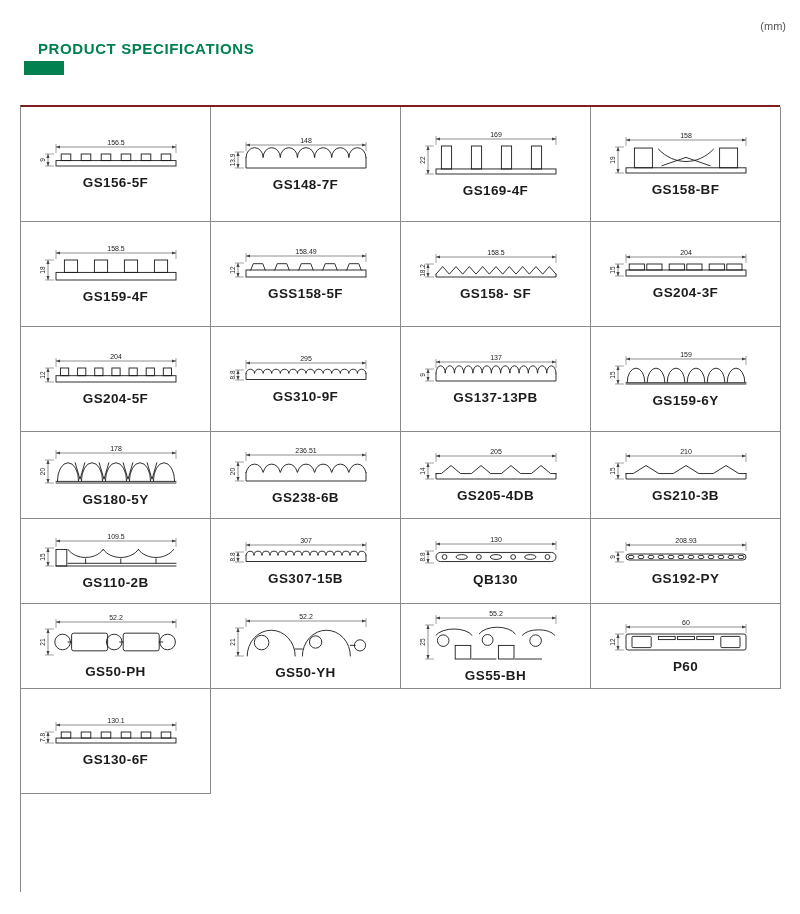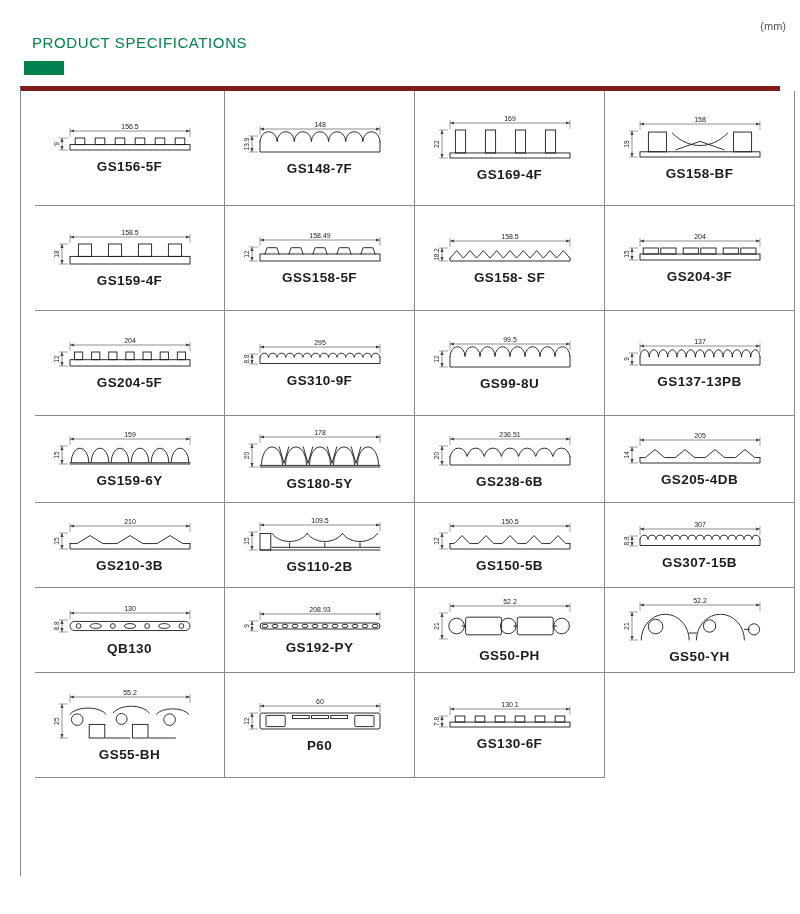--- a/index.html
+++ b/index.html
@@ -1,23 +1,23 @@
 <!DOCTYPE html>
 <html style="--accent: #00814F;"><head>
 <meta charset="utf-8">
 <style>
   html,body{margin:0;padding:0;background:#ffffff;font-family:"Liberation Sans",sans-serif;}
   .page{position:relative;width:800px;height:914px;background:#fff;overflow:hidden;}
   .header{position:absolute;top:26px;left:24px;right:14px;}
-  .title{margin:8px;font-size:15px;font-weight:normal;letter-spacing:.6px;color:var(--accent,#00814F);}
+  .title{margin:14px;font-size:15px;font-weight:bold;letter-spacing:.6px;color:var(--accent,#00814F);}
   .unit{position:absolute;right:0;top:-6px;font-size:11px;color:#555;font-weight:normal;margin-left:31px;}
   .swatch{position:absolute;top:61px;left:24px;width:40px;height:14px;background:var(--accent,#00814F);}
-  .grid{position:absolute;top:86px;left:20px;width:760px;display:grid;
+  .grid{position:absolute;top:105px;left:20px;width:760px;display:grid;
         grid-template-columns:repeat(4,190px);
-        border-top:5px solid #7f1d1d;border-left:1px solid #8a8a8a;box-sizing:border-box;padding-left:14px;}
+        border-top:2px solid #7f1d1d;border-left:1px solid #8a8a8a;box-sizing:border-box;}
   .cell{border-right:1px solid #8a8a8a;border-bottom:1px solid #8a8a8a;box-sizing:border-box;
         display:flex;flex-direction:column;align-items:center;justify-content:center;overflow:hidden;}
   .code{font-size:13.5px;font-weight:bold;color:#1c1c1c;letter-spacing:.4px;margin-top:3px;}
   svg text{font-family:"Liberation Sans",sans-serif;}
 </style>
 </head>
 <body>
 
 <div class="page">
   <div class="header">
@@ -239,39 +239,20 @@
           <text x="95" y="6.5" font-size="7" fill="#222" text-anchor="middle">295</text>
           <path d="M27 16 V26" stroke="#444444" stroke-width="0.6" fill="none"></path>
           <path d="M27 16 l-1.6 4 h3.2 z" fill="#444444"></path>
           <path d="M27 26 l-1.6 -4 h3.2 z" fill="#444444"></path>
           <path d="M24 16 H33 M24 26 H33" stroke="#444444" stroke-width="0.5" fill="none"></path>
           <text x="24" y="21" font-size="6.5" fill="#222" text-anchor="middle" transform="rotate(-90 24 21)">8.8</text>
         </svg>
         <div class="code">GS310-9F</div>
       </div>
       <div class="cell">
-        <svg width="190" height="38" viewBox="0 0 190 38">
-          <g transform="translate(35,16)">
-            <path d="M0 5.6a 7.5 9.92 0 0 1 15 0a 7.5 9.92 0 0 1 15 0a 7.5 9.92 0 0 1 15 0a 7.5 9.92 0 0 1 15 0a 7.5 9.92 0 0 1 15 0a 7.5 9.92 0 0 1 15 0a 7.5 9.92 0 0 1 15 0a 7.5 9.92 0 0 1 15 0" fill="none" stroke="#1a1a1a" stroke-width="0.9" stroke-linejoin="round" stroke-linecap="round"></path>
-            <path d="M0 5.6 L0 16 H120 L120 5.6" fill="none" stroke="#1a1a1a" stroke-width="0.9" stroke-linejoin="round" stroke-linecap="round"></path>
-          </g>
-          <path d="M35 9 H155" stroke="#444444" stroke-width="0.6" fill="none"></path>
-          <path d="M35 9 l4 -1.6 v3.2 z" fill="#444444"></path>
-          <path d="M155 9 l-4 -1.6 v3.2 z" fill="#444444"></path>
-          <path d="M35 6 V15 M155 6 V15" stroke="#444444" stroke-width="0.5" fill="none"></path>
-          <text x="95" y="6.5" font-size="7" fill="#222" text-anchor="middle">99.5</text>
-          <path d="M27 16 V32" stroke="#444444" stroke-width="0.6" fill="none"></path>
-          <path d="M27 16 l-1.6 4 h3.2 z" fill="#444444"></path>
-          <path d="M27 32 l-1.6 -4 h3.2 z" fill="#444444"></path>
-          <path d="M24 16 H33 M24 32 H33" stroke="#444444" stroke-width="0.5" fill="none"></path>
-          <text x="24" y="24" font-size="6.5" fill="#222" text-anchor="middle" transform="rotate(-90 24 24)">12</text>
-        </svg>
-        <div class="code">GS99-8U</div>
-      </div>
-      <div class="cell">
         <svg width="190" height="34" viewBox="0 0 190 34">
           <g transform="translate(35,16)">
             <path d="M0 4.199999999999999a 4.615384615384615 7.4399999999999995 0 0 1 9.23076923076923 0a 4.615384615384615 7.4399999999999995 0 0 1 9.23076923076923 0a 4.615384615384615 7.4399999999999995 0 0 1 9.23076923076923 0a 4.615384615384615 7.4399999999999995 0 0 1 9.23076923076923 0a 4.615384615384615 7.4399999999999995 0 0 1 9.23076923076923 0a 4.615384615384615 7.4399999999999995 0 0 1 9.23076923076923 0a 4.615384615384615 7.4399999999999995 0 0 1 9.23076923076923 0a 4.615384615384615 7.4399999999999995 0 0 1 9.23076923076923 0a 4.615384615384615 7.4399999999999995 0 0 1 9.23076923076923 0a 4.615384615384615 7.4399999999999995 0 0 1 9.23076923076923 0a 4.615384615384615 7.4399999999999995 0 0 1 9.23076923076923 0a 4.615384615384615 7.4399999999999995 0 0 1 9.23076923076923 0a 4.615384615384615 7.4399999999999995 0 0 1 9.23076923076923 0" fill="none" stroke="#1a1a1a" stroke-width="0.9" stroke-linejoin="round" stroke-linecap="round"></path>
             <path d="M0 4.199999999999999 L0 12 H120 L120 4.199999999999999" fill="none" stroke="#1a1a1a" stroke-width="0.9" stroke-linejoin="round" stroke-linecap="round"></path>
           </g>
           <path d="M35 9 H155" stroke="#444444" stroke-width="0.6" fill="none"></path>
           <path d="M35 9 l4 -1.6 v3.2 z" fill="#444444"></path>
           <path d="M155 9 l-4 -1.6 v3.2 z" fill="#444444"></path>
           <path d="M35 6 V15 M155 6 V15" stroke="#444444" stroke-width="0.5" fill="none"></path>
           <text x="95" y="6.5" font-size="7" fill="#222" text-anchor="middle">137</text>
@@ -411,39 +392,20 @@
           <path d="M155 9 l-4 -1.6 v3.2 z" fill="#444444"></path>
           <path d="M35 6 V15 M155 6 V15" stroke="#444444" stroke-width="0.5" fill="none"></path>
           <text x="95" y="6.5" font-size="7" fill="#222" text-anchor="middle">109.5</text>
           <path d="M27 16 V34" stroke="#444444" stroke-width="0.6" fill="none"></path>
           <path d="M27 16 l-1.6 4 h3.2 z" fill="#444444"></path>
           <path d="M27 34 l-1.6 -4 h3.2 z" fill="#444444"></path>
           <path d="M24 16 H33 M24 34 H33" stroke="#444444" stroke-width="0.5" fill="none"></path>
           <text x="24" y="25" font-size="6.5" fill="#222" text-anchor="middle" transform="rotate(-90 24 25)">15</text>
         </svg>
         <div class="code">GS110-2B</div>
-      </div>
-      <div class="cell">
-        <svg width="190" height="38" viewBox="0 0 190 38">
-          <g transform="translate(35,16)">
-            <path d="M0 10.56l 4.32 0 l 7.68 -8 l 7.68 8 l 4.32 0l 4.32 0 l 7.68 -8 l 7.68 8 l 4.32 0l 4.32 0 l 7.68 -8 l 7.68 8 l 4.32 0l 4.32 0 l 7.68 -8 l 7.68 8 l 4.32 0l 4.32 0 l 7.68 -8 l 7.68 8 l 4.32 0" fill="none" stroke="#1a1a1a" stroke-width="0.9" stroke-linejoin="round" stroke-linecap="round"></path>
-            <path d="M0 10.56 L0 16 H120 L120 10.56" fill="none" stroke="#1a1a1a" stroke-width="0.9" stroke-linejoin="round" stroke-linecap="round"></path>
-          </g>
-          <path d="M35 9 H155" stroke="#444444" stroke-width="0.6" fill="none"></path>
-          <path d="M35 9 l4 -1.6 v3.2 z" fill="#444444"></path>
-          <path d="M155 9 l-4 -1.6 v3.2 z" fill="#444444"></path>
-          <path d="M35 6 V15 M155 6 V15" stroke="#444444" stroke-width="0.5" fill="none"></path>
-          <text x="95" y="6.5" font-size="7" fill="#222" text-anchor="middle">150.5</text>
-          <path d="M27 16 V32" stroke="#444444" stroke-width="0.6" fill="none"></path>
-          <path d="M27 16 l-1.6 4 h3.2 z" fill="#444444"></path>
-          <path d="M27 32 l-1.6 -4 h3.2 z" fill="#444444"></path>
-          <path d="M24 16 H33 M24 32 H33" stroke="#444444" stroke-width="0.5" fill="none"></path>
-          <text x="24" y="24" font-size="6.5" fill="#222" text-anchor="middle" transform="rotate(-90 24 24)">12</text>
-        </svg>
-        <div class="code">GS150-5B</div>
       </div>
       <div class="cell">
         <svg width="190" height="32" viewBox="0 0 190 32">
           <g transform="translate(35,16)">
             <path d="M0 3.4000000000000004a 4 4.2 0 0 1 8 0a 4 4.2 0 0 1 8 0a 4 4.2 0 0 1 8 0a 4 4.2 0 0 1 8 0a 4 4.2 0 0 1 8 0a 4 4.2 0 0 1 8 0a 4 4.2 0 0 1 8 0a 4 4.2 0 0 1 8 0a 4 4.2 0 0 1 8 0a 4 4.2 0 0 1 8 0a 4 4.2 0 0 1 8 0a 4 4.2 0 0 1 8 0a 4 4.2 0 0 1 8 0a 4 4.2 0 0 1 8 0a 4 4.2 0 0 1 8 0" fill="none" stroke="#1a1a1a" stroke-width="0.9" stroke-linejoin="round" stroke-linecap="round"></path>
             <path d="M0 3.4000000000000004 L0 9.5 H120 L120 3.4000000000000004" fill="none" stroke="#1a1a1a" stroke-width="0.9" stroke-linejoin="round" stroke-linecap="round"></path>
           </g>
           <path d="M35 9 H155" stroke="#444444" stroke-width="0.6" fill="none"></path>
           <path d="M35 9 l4 -1.6 v3.2 z" fill="#444444"></path>
           <path d="M155 9 l-4 -1.6 v3.2 z" fill="#444444"></path>

